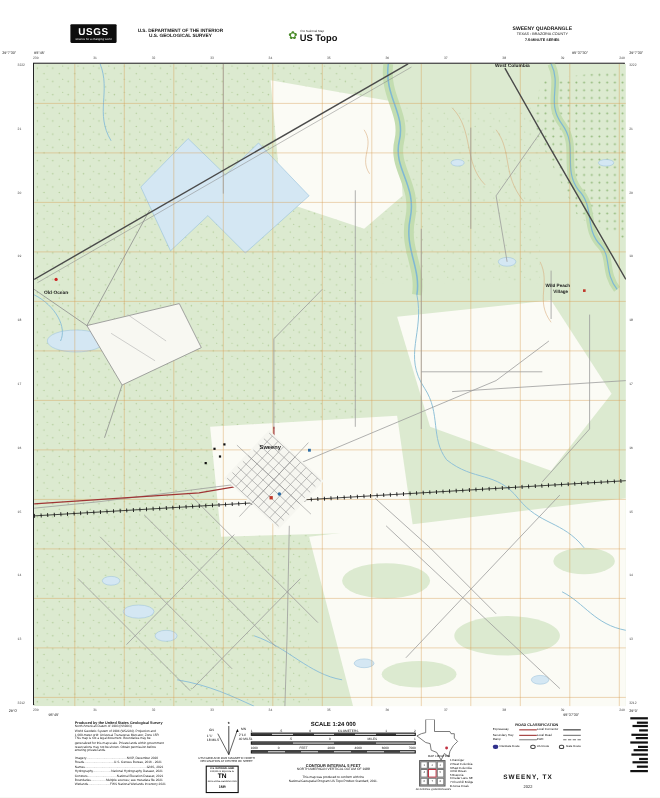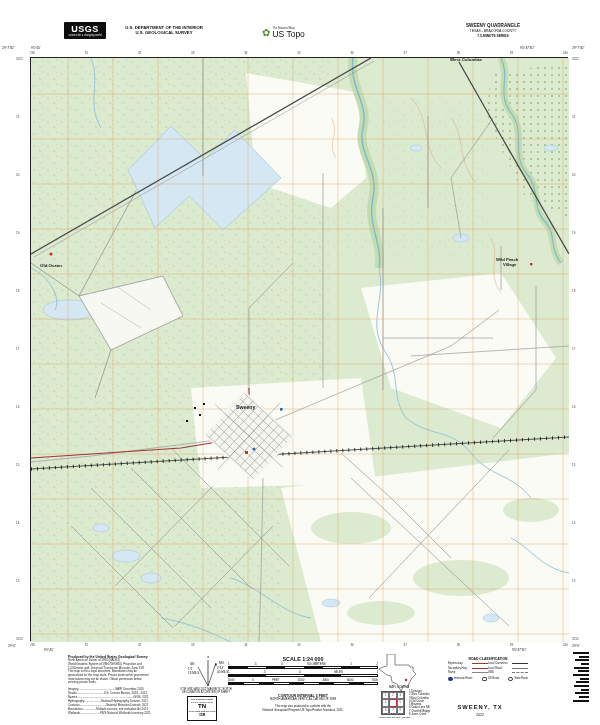--- a/index.html
+++ b/index.html
@@ -11,21 +11,21 @@
   
   #usgs-logo { left:64px; top:22px; width:42px; height:17px; background:#0d0d0d; color:#fff;
     display:flex; flex-direction:column; align-items:center; justify-content:center; border-radius:1px;}
   #usgs-logo .big { font-size:9px; font-weight:bold; letter-spacing:.5px; line-height:9px;}
   #usgs-logo .tag { font-size:2.6px; line-height:3px; color:#eee;}
   #dept { left:104px; top:25px; width:120px; }
   #dept div { font-size:4.3px; font-weight:bold; color:#111; line-height:5.4px; text-align:center;}
   #ustopo { left:262px; top:27px; width:80px; }
   #ustopo .flower { color:#4c8c2b; font-size:10px; float:left; margin-right:2px; line-height:12px;}
   #ustopo .tnm { font-size:2.8px; color:#333; line-height:3.4px;}
-  #ustopo .ut { font-size:8.5px; font-weight:normal; color:#111; line-height:9px;}
+  #ustopo .ut { font-size:8.5px; font-weight:bold; color:#111; line-height:9px;}
   #quad { left:440px; top:23px; width:106px; }
   #quad .q1 { font-size:4.6px; font-weight:bold; color:#111; line-height:6px;}
   #quad .q2 { font-size:3.4px; color:#111; line-height:5px;}
   #quad .q3 { font-size:3.3px; font-weight:bold; color:#111; line-height:4.6px;}
 
   
   #map-frame { left:30px; top:57px; width:538px; height:584px; border:0.8px solid #222; }
   #map-frame svg { display:block; }
   .maplabel { position:absolute; color:#1a1a1a; font-weight:bold; white-space:nowrap; }
   .coord { position:absolute; font-size:3.4px; color:#222; white-space:nowrap;}

